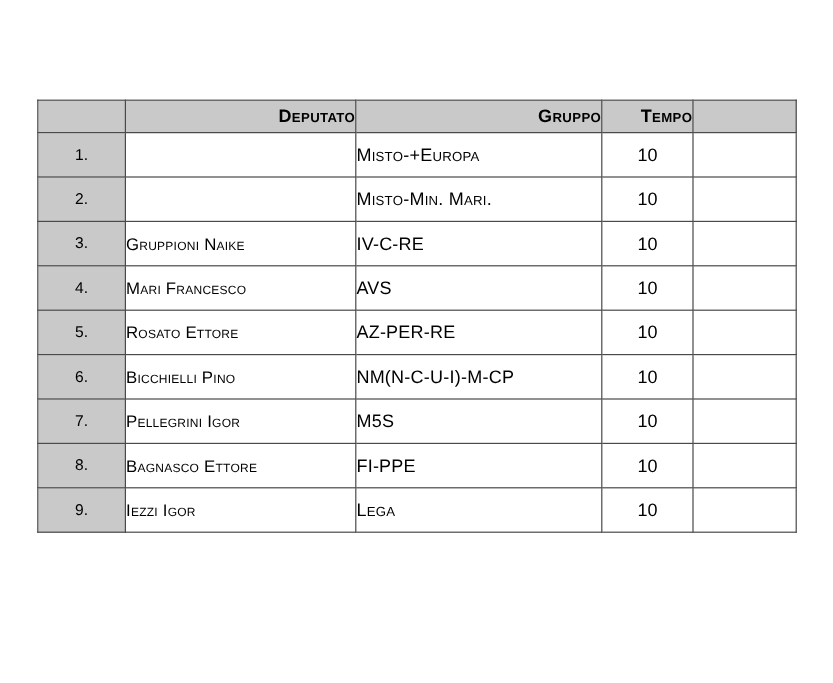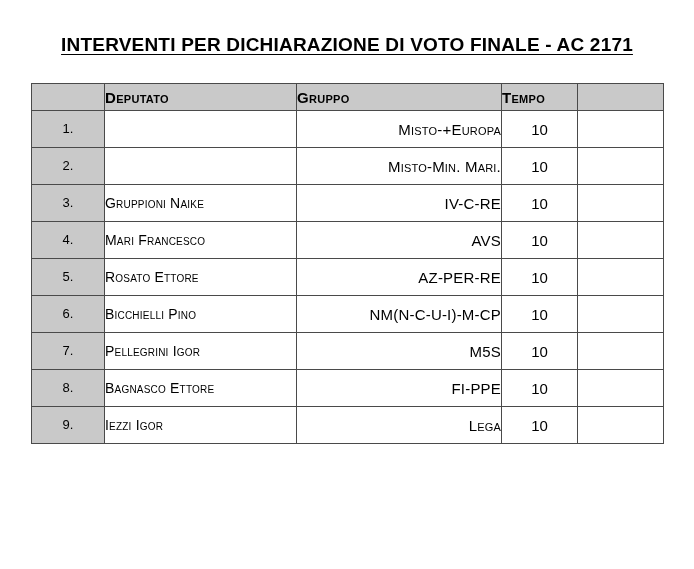--- a/index.html
+++ b/index.html
@@ -53,21 +53,21 @@
   col.c-dep   { width: 192px; }
   col.c-grp   { width: 205px; }
   col.c-tempo { width: 76px; }
   col.c-extra { width: 86px; }
 
   thead th {
     background: #c9c9c9;
     height: 26px;
     font-size: 15px;
     font-weight: bold;
-    text-align: left;
+    text-align: right;
     font-variant: small-caps;
     letter-spacing: 0.3px;
   }
   thead th.blank-head {
     background: #c9c9c9;
   }
   tbody tr {
     height: 37px;
   }
   td.num {
@@ -80,40 +80,39 @@
   }
   td.dep {
     text-align: left;
     padding-left: 7px;
     font-size: 14px;
     font-variant: small-caps;
     letter-spacing: 0.2px;
     white-space: nowrap;
   }
   td.grp {
-    text-align: right;
+    text-align: left;
     font-size: 15px;
     font-variant: small-caps;
     letter-spacing: 0.2px;
     white-space: nowrap;
   }
   td.tempo {
     text-align: center;
     font-size: 15px;
   }
   td.extra {
     background: #ffffff;
   }
 </style>
 </head>
 <body>
 
 <div class="page">
 
-  <div class="title">INTERVENTI PER DICHIARAZIONE DI VOTO FINALE - AC 2171</div>
 
   <div class="table-wrap">
     <table class="sched">
       <colgroup>
         <col class="c-num">
         <col class="c-dep">
         <col class="c-grp">
         <col class="c-tempo">
         <col class="c-extra">
       </colgroup>

